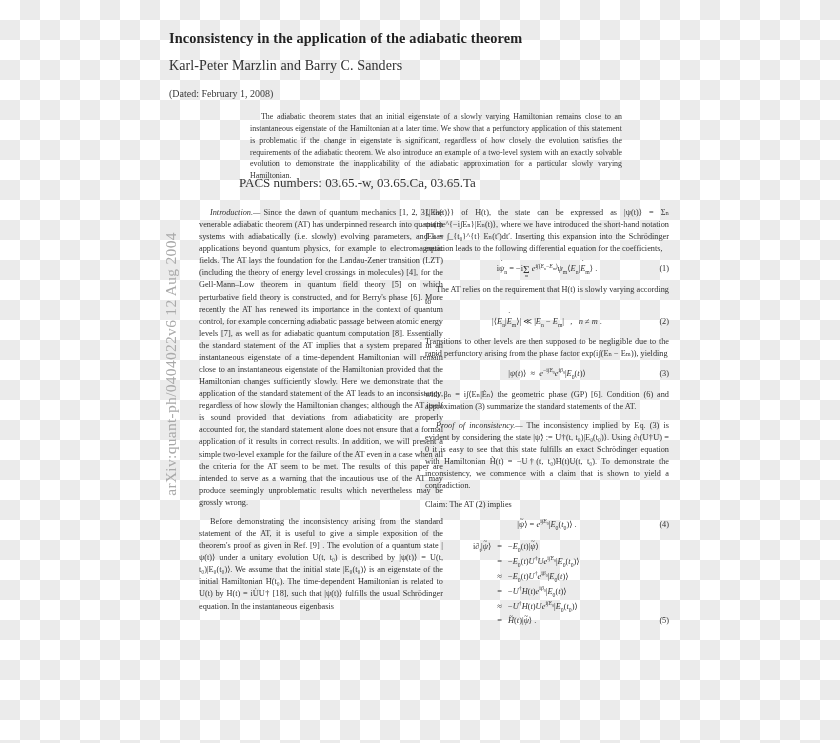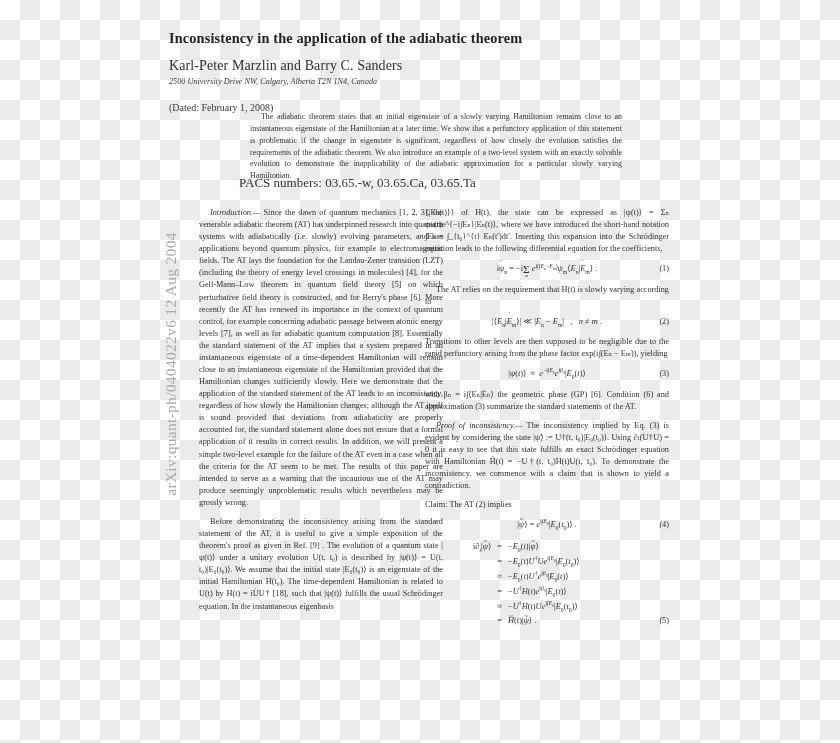--- a/index.html
+++ b/index.html
@@ -223,21 +223,20 @@
 </head>
 <body>
 
 <div id="page">
 
   <div id="arxiv-stamp">arXiv:quant-ph/0404022v6  12 Aug 2004</div>
 
   <div id="headblock">
     <div class="title">Inconsistency in the application of the adiabatic theorem</div>
     <div class="authors">Karl-Peter Marzlin and Barry C. Sanders</div>
-    <div class="affil">2500 University Drive NW, Calgary, Alberta T2N 1N4, Canada</div>
     <div class="dated">(Dated: February 1, 2008)</div>
   </div>
 
   <div id="abstract">The adiabatic theorem states that an initial eigenstate of a slowly varying Hamiltonian remains close to an instantaneous eigenstate of the Hamiltonian at a later time. We show that a perfunctory application of this statement is problematic if the change in eigenstate is significant, regardless of how closely the evolution satisfies the requirements of the adiabatic theorem. We also introduce an example of a two-level system with an exactly solvable evolution to demonstrate the inapplicability of the adiabatic approximation for a particular slowly varying Hamiltonian.</div>
   <div id="pacs">PACS numbers: 03.65.-w, 03.65.Ca, 03.65.Ta</div>
 
   <div class="col" id="col-left">
     <p>
       <span class="it">Introduction.—</span><span> Since the dawn of quantum mechanics [1, 2, 3], the venerable adiabatic theorem (AT) has underpinned research into quantum systems with adiabatically (i.e. slowly) evolving parameters, and has applications beyond quantum physics, for example to electromagnetic fields. The AT lays the foundation for the Landau-Zener transition (LZT) (including the theory of energy level crossings in molecules) [4], for the Gell-Mann–Low theorem in quantum field theory [5] on which perturbative field theory is constructed, and for Berry's phase [6]. More recently the AT has renewed its importance in the context of quantum control, for example concerning adiabatic passage between atomic energy levels [7], as well as for adiabatic quantum computation [8]. Essentially the standard statement of the AT implies that a system prepared in an instantaneous eigenstate of a time-dependent Hamiltonian will remain close to an instantaneous eigenstate of the Hamiltonian provided that the Hamiltonian changes sufficiently slowly. Here we demonstrate that the application of the standard statement of the AT leads to an inconsistency, regardless of how slowly the Hamiltonian changes; although the AT itself is sound provided that deviations from adiabaticity are properly accounted for, the standard statement alone does not ensure that a formal application of it results in correct results. In addition, we will present a simple two-level example for the failure of the AT even in a case when all the criteria for the AT seem to be met. The results of this paper are intended to serve as a warning that the incautious use of the AT may produce seemingly unproblematic results which nevertheless may be grossly wrong.</span>
     </p>

